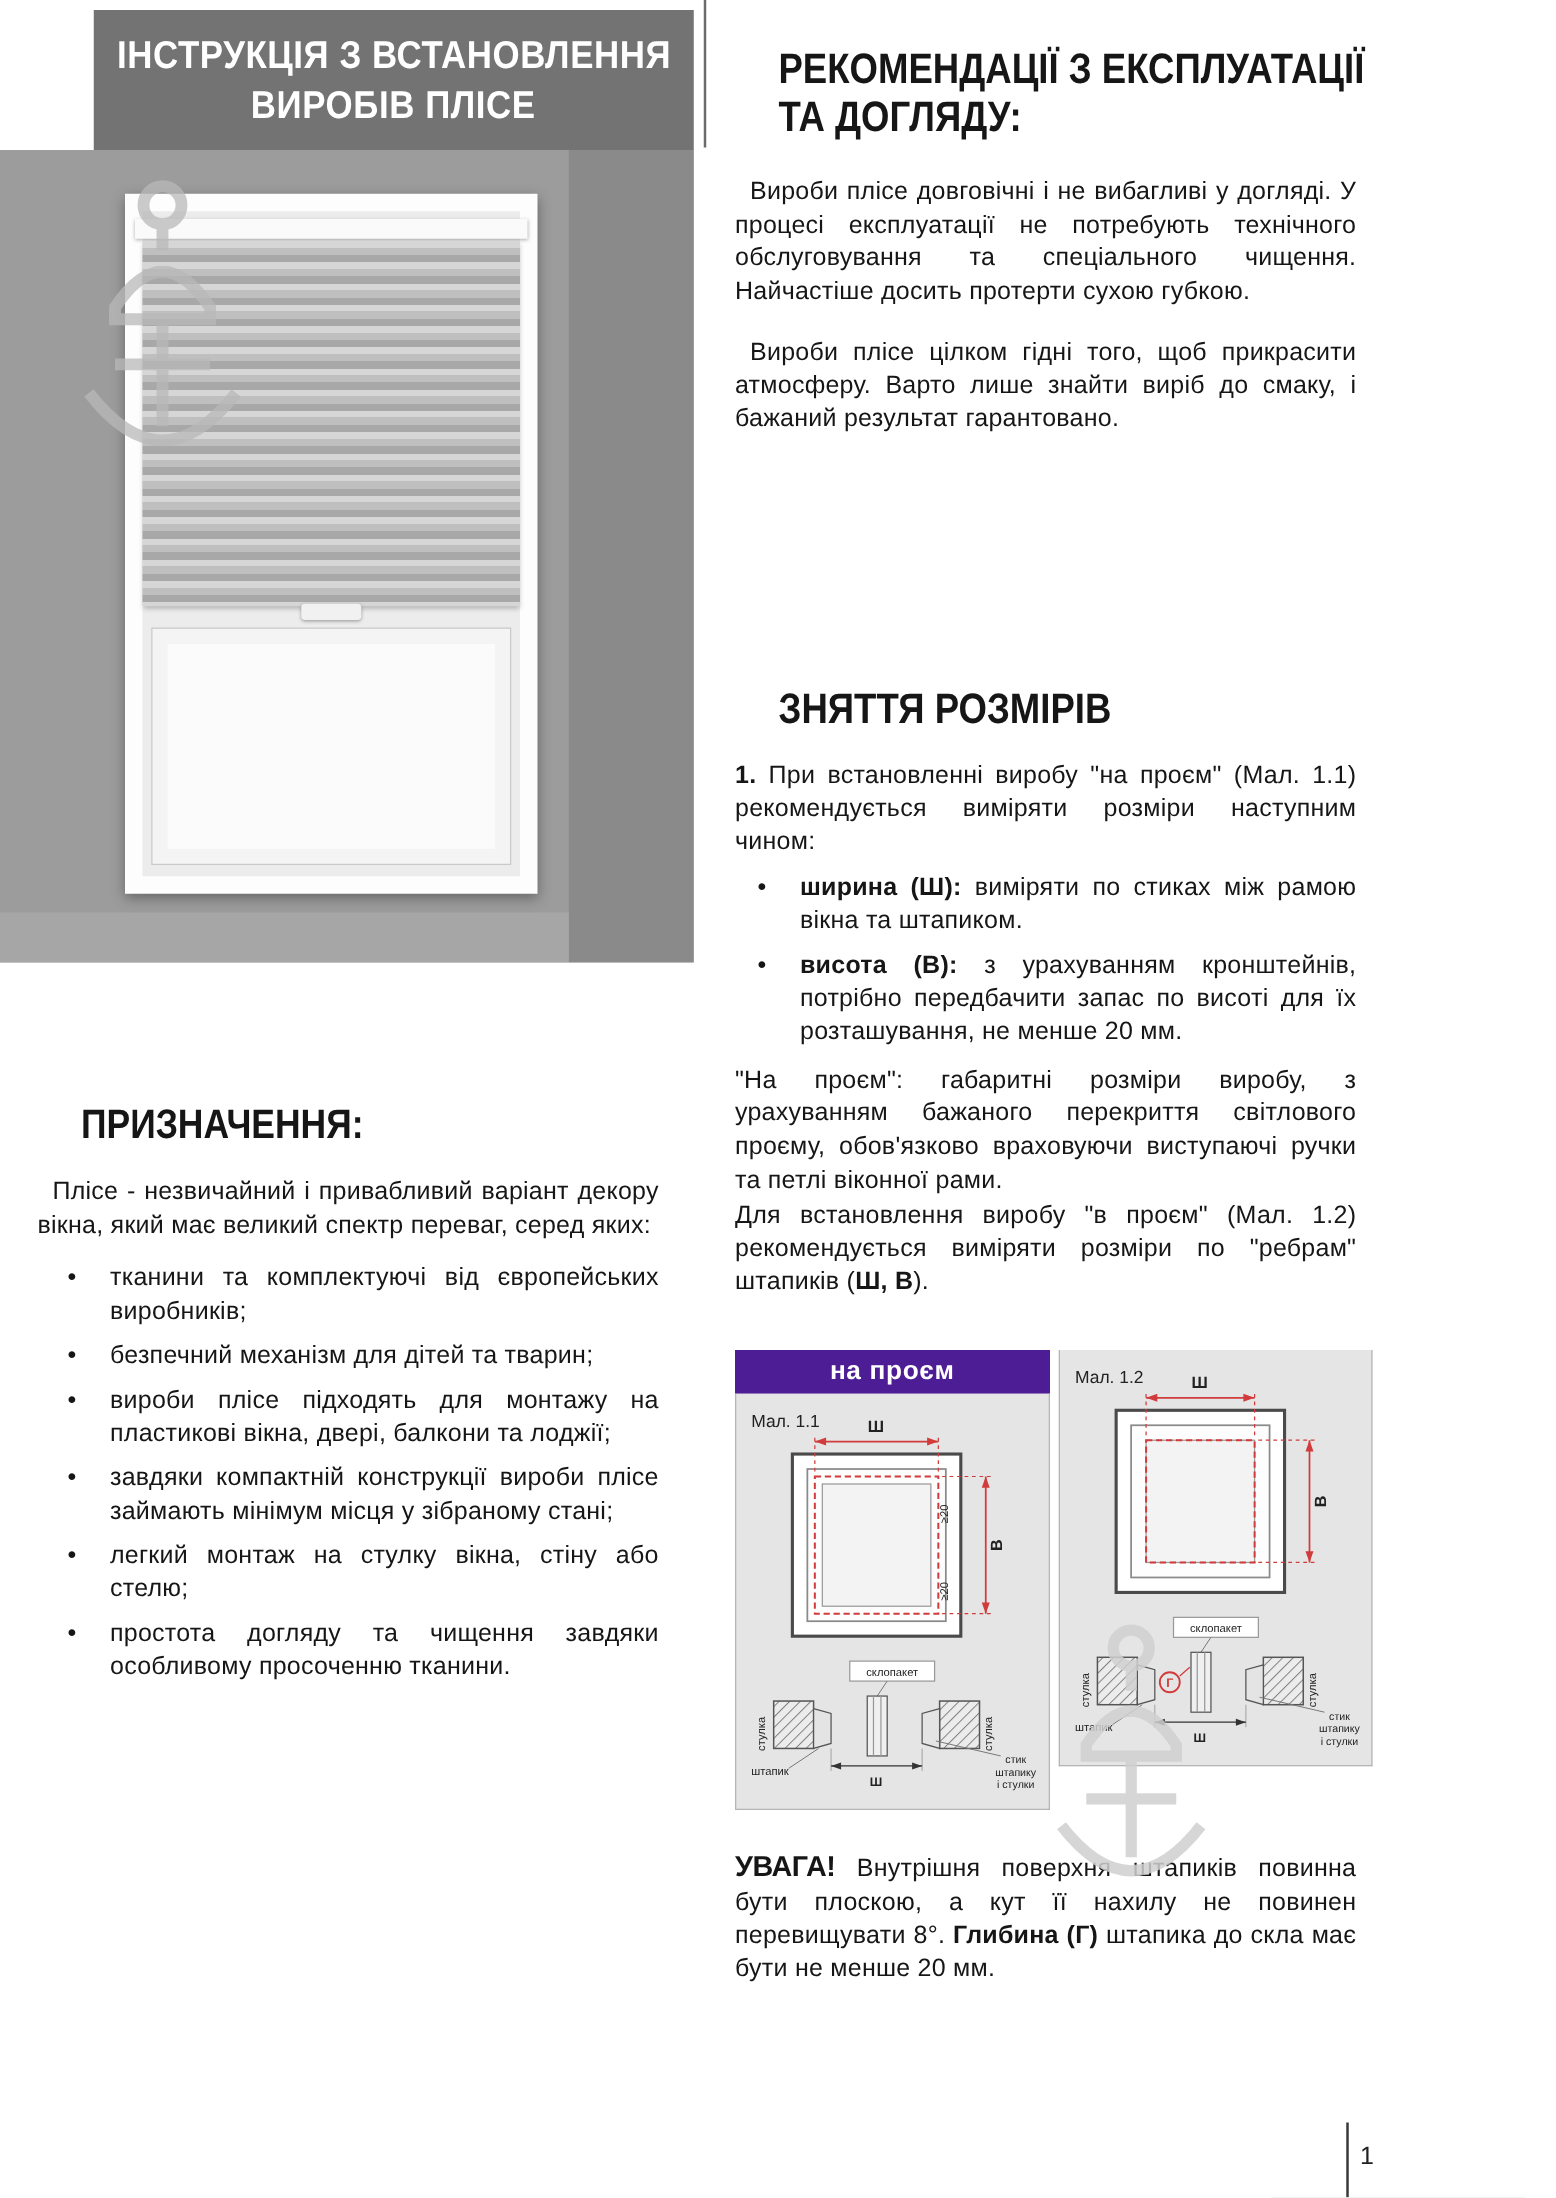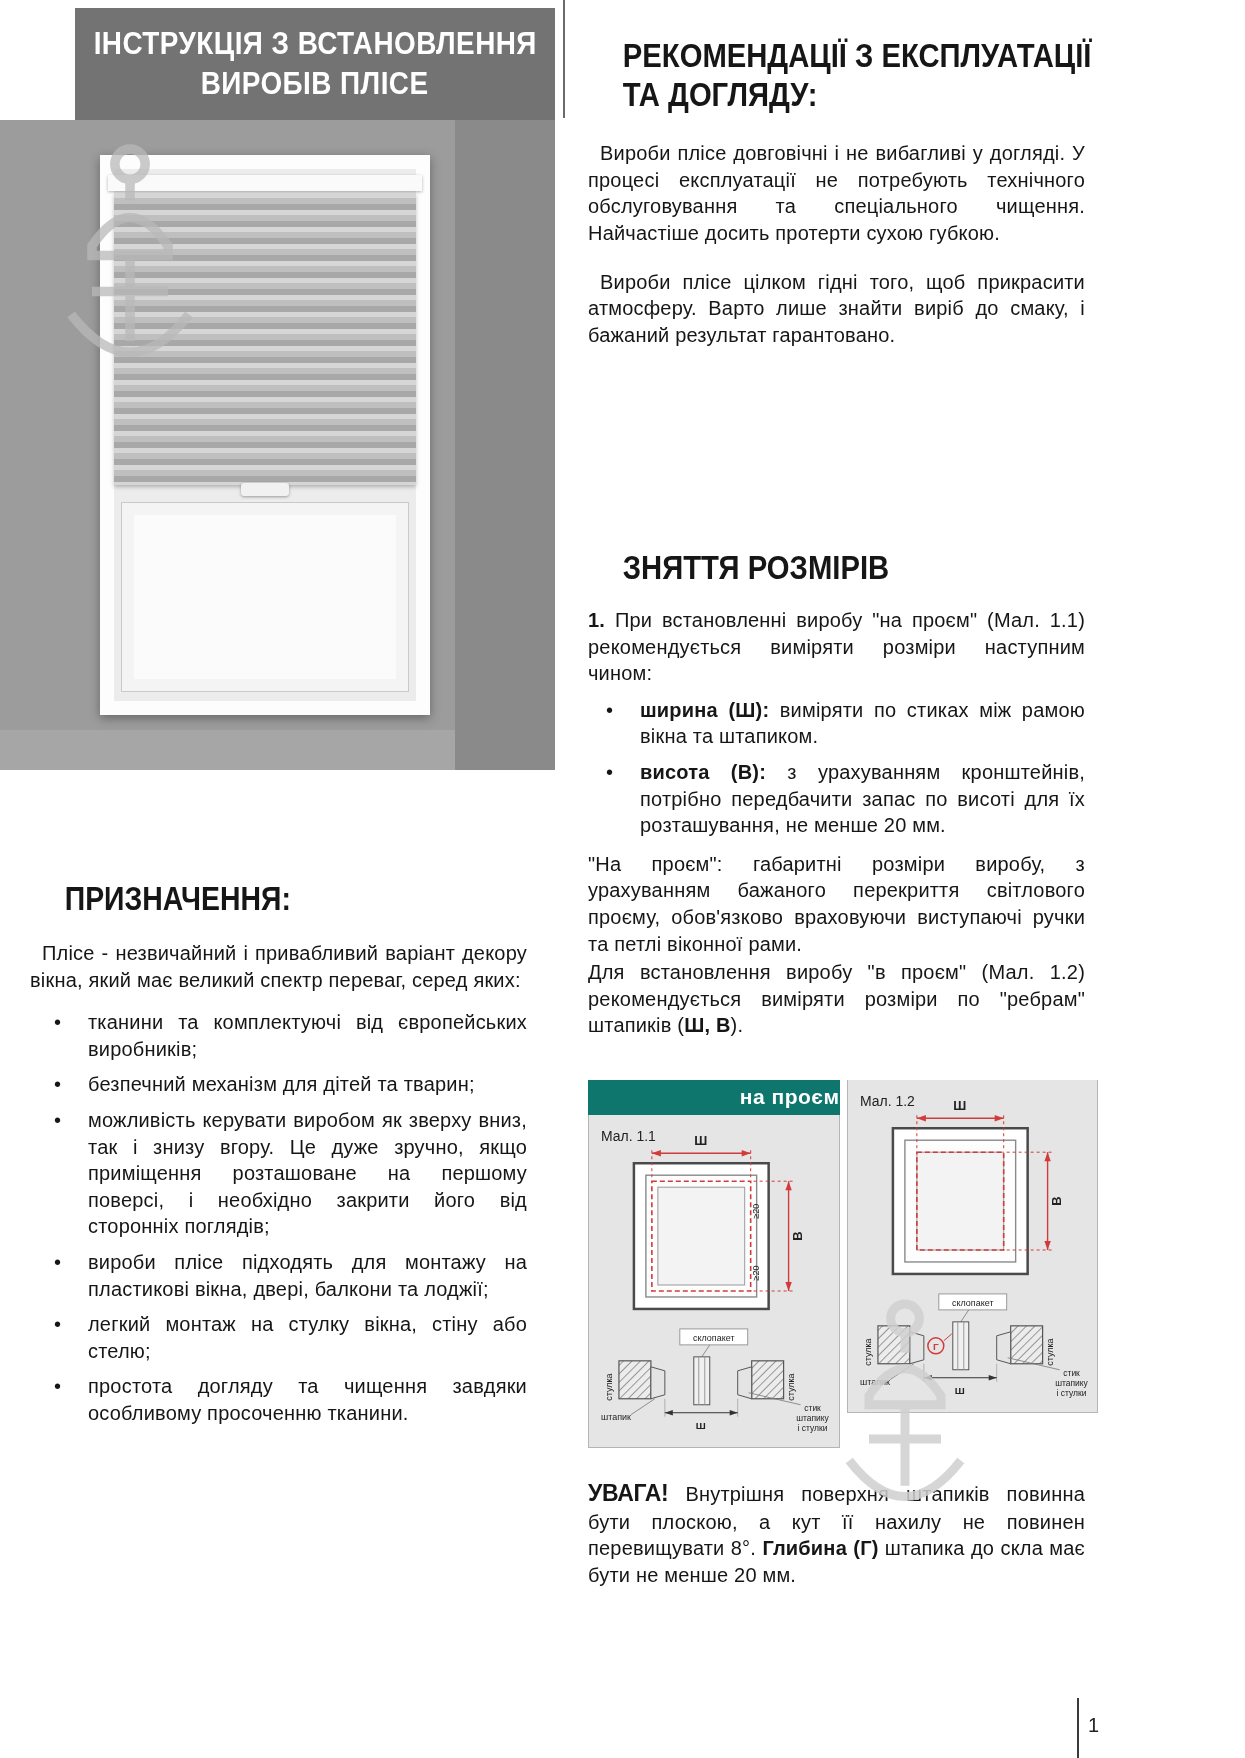--- a/index.html
+++ b/index.html
@@ -51,21 +51,21 @@
   .care{position:absolute;left:588px;top:36px;width:497px;}
   .care p{margin:0 0 22px;text-indent:12px;}
   .care .title-block{margin-bottom:26px;}
   .measure{position:absolute;left:588px;top:548px;width:497px;}
   .measure-title{font-size:34px;margin:0 0 20px;}
   .measure p{margin:0;}
   .measure ul.dotlist{padding-left:52px;margin:10px 0 12px;}
   .measure .after{margin-top:2px;}
   .diagram-row{position:absolute;left:588px;top:1080px;width:510px;display:flex;gap:7px;z-index:2;}
   .panel{flex:1;display:flex;flex-direction:column;min-width:0;}
-  .panel-header{background:#0f766e;color:#fff;text-align:right;font-weight:bold;font-size:21px;padding:5px 0 6px;letter-spacing:.5px;}
+  .panel-header{background:#4c1d95;color:#fff;text-align:center;font-weight:bold;font-size:21px;padding:5px 0 6px;letter-spacing:.5px;}
   .panel-body{border:1px solid #b5b5b5;border-top:none;background:#e5e5e5;height:332px;}
   svg.diagram{width:100%;height:100%;display:block;}
   svg text{font-family:"Liberation Sans",sans-serif;fill:#222;}
   .t-fig{font-size:14px;}
   .t-dim{font-size:13px;font-weight:bold;}
   .t-dim-sm{font-size:10px;font-weight:bold;}
   .t-min{font-size:9px;}
   .t-small{font-size:9px;}
   .t-tiny{font-size:8.5px;}
   .t-depth{font-size:10px;font-weight:bold;fill:#d23b3b;}
@@ -108,22 +108,22 @@
       </g>
     </svg>
   </div>
 
   <div class="purpose">
     <div class="purpose-title h-cond">ПРИЗНАЧЕННЯ:</div>
     <p class="txt intro">Плісе - незвичайний і привабливий варіант декору вікна, який має великий спектр переваг, серед яких:</p>
     <ul class="dotlist txt">
       <li><span>тканини та комплектуючі від європейських виробників;</span></li>
       <li><span>безпечний механізм для дітей та тварин;</span></li>
-      <li><span>можливість керувати виробом як зверху вниз, так і знизу вгору. Це дуже зручно, якщо приміщення розташоване на першому поверсі, і необхідно закрити його від сторонніх поглядів;</span></li>
       <li><span>вироби плісе підходять для монтажу на пластикові вікна, двері, балкони та лоджії;</span></li>
+      <li><span>завдяки компактній конструкції вироби плісе займають мінімум місця у зібраному стані;</span></li>
       <li><span>легкий монтаж на стулку вікна, стіну або стелю;</span></li>
       <li><span>простота догляду та чищення завдяки особливому просоченню тканини.</span></li>
     </ul>
   </div>
 
   <div class="care">
     <div class="title-block">
       <span class="h-cond care-title-line" style="font-size:34px;line-height:1.15;">РЕКОМЕНДАЦІЇ З ЕКСПЛУАТАЦІЇ</span>
       <span class="h-cond care-title-line" style="font-size:34px;line-height:1.15;">ТА ДОГЛЯДУ:</span>
     </div>

